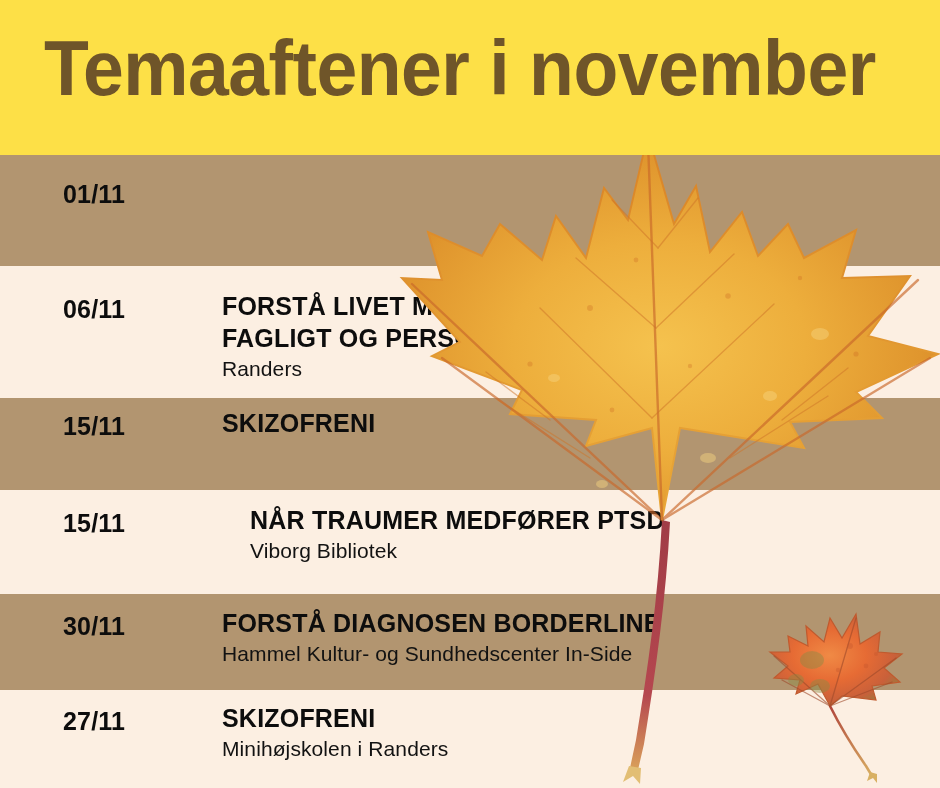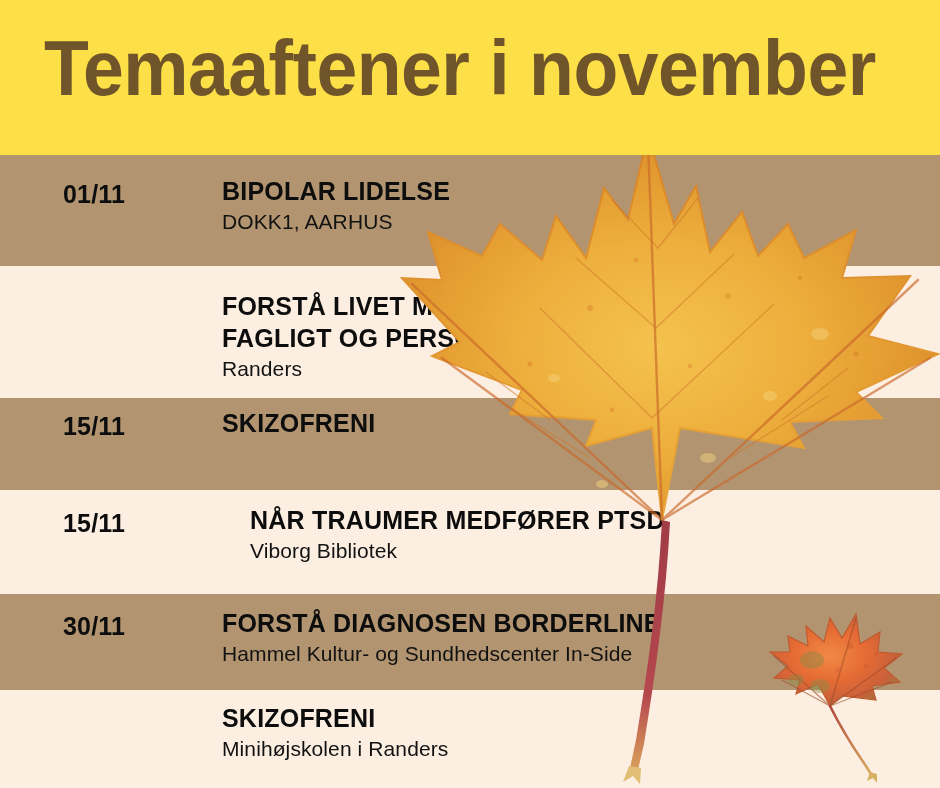--- a/index.html
+++ b/index.html
@@ -200,29 +200,24 @@
         <circle cx="466" cy="226" r="2.6"></circle>
       <circle cx="300" cy="238" r="2.2"></circle>
         <circle cx="222" cy="282" r="2.4"></circle>
     </g>
   </svg>
 
   <div id="schedule">
 
     <div class="row dark" id="row-1">
       <div class="row-date">01/11</div>
-      <div class="row-body">
-        <div class="row-title">
-          <span class="line">BIPOLAR LIDELSE</span>
-        </div>
-        <div class="row-venue">DOKK1, AARHUS</div>
-      </div>
     </div>
 
     <div class="row light" id="row-2">
+      <div class="row-date">06/11</div>
       <div class="row-body">
         <div class="row-title">
           <span class="line">FORSTÅ LIVET MED AUTISME UD FRA ET</span>
           <span class="line">FAGLIGT OG PERSONLIGT PERSPEKTIV</span>
         </div>
         <div class="row-venue">Randers</div>
       </div>
     </div>
 
     <div class="row dark" id="row-3">
@@ -248,20 +243,21 @@
       <div class="row-date">30/11</div>
       <div class="row-body">
         <div class="row-title">
           <span class="line">FORSTÅ DIAGNOSEN BORDERLINE</span>
         </div>
         <div class="row-venue">Hammel Kultur- og Sundhedscenter In-Side</div>
       </div>
     </div>
 
     <div class="row light" id="row-6">
+      <div class="row-date">27/11</div>
       <div class="row-body">
         <div class="row-title">
           <span class="line">SKIZOFRENI</span>
         </div>
         <div class="row-venue">Minihøjskolen i Randers</div>
       </div>
     </div>
 
   </div>
 

